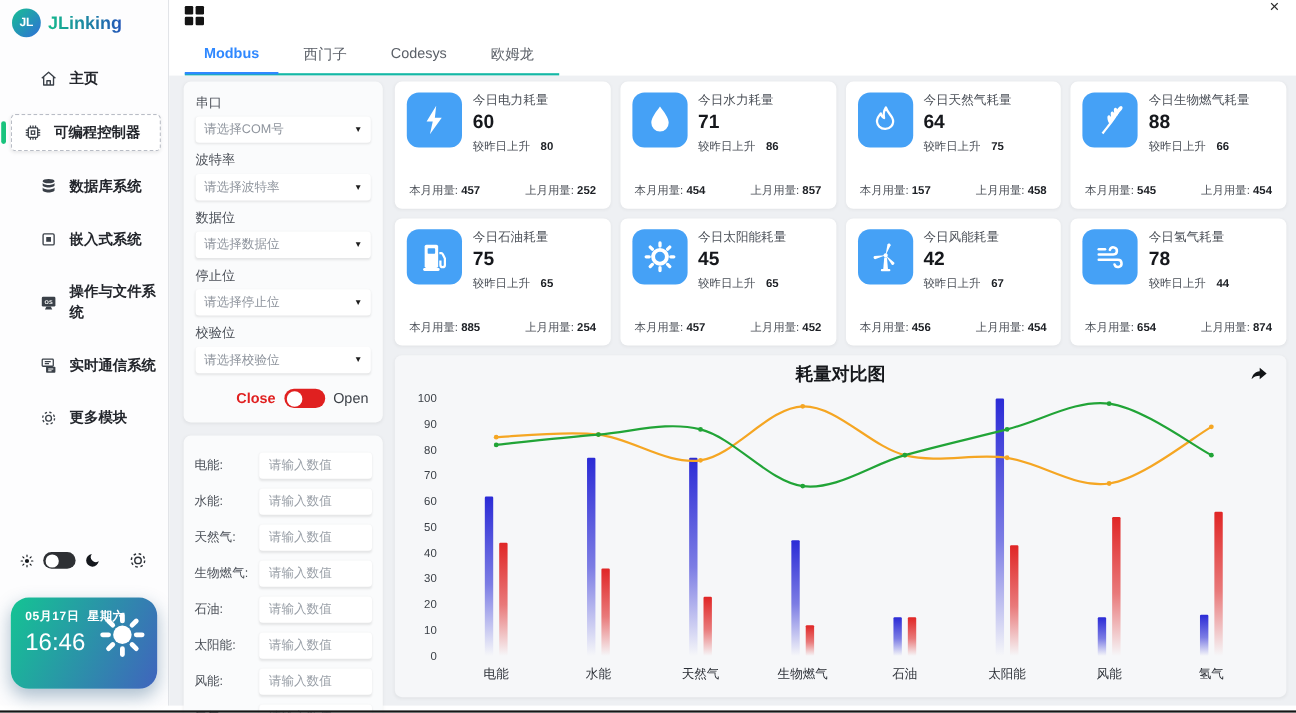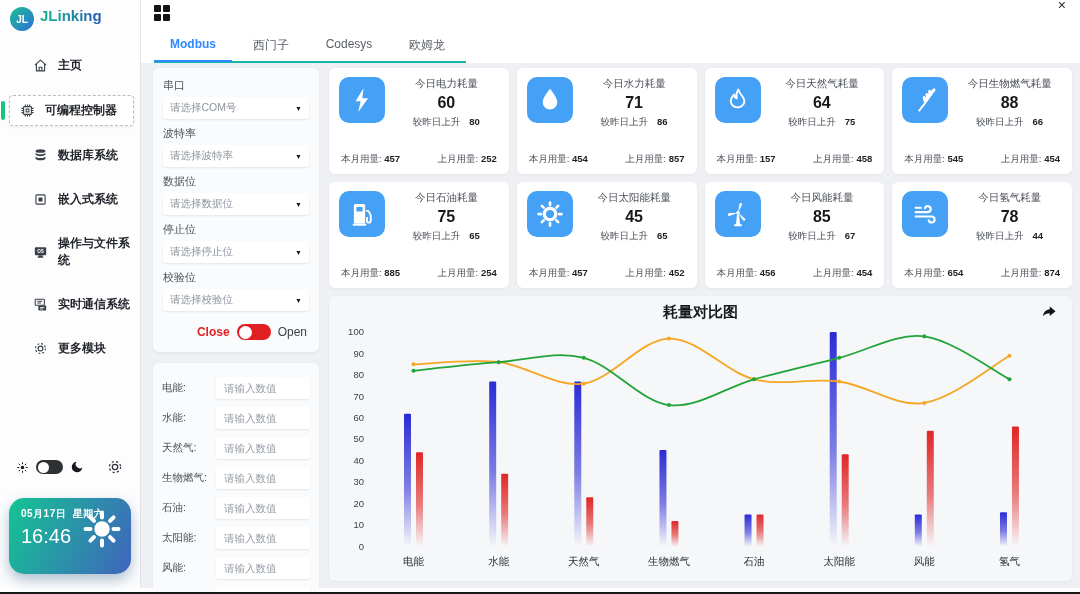--- a/index.html
+++ b/index.html
@@ -3,21 +3,21 @@
 <meta charset="utf-8">
 <style>
   html,body{margin:0;padding:0;}
   body{width:1080px;height:594px;overflow:hidden;background:#fff;
        font-family:"Liberation Sans","DejaVu Sans",sans-serif;position:relative;}
   body::after{content:"";position:absolute;left:0;right:0;bottom:0;height:2px;background:#151515;}
   .app{display:flex;width:1080px;height:588px;}
 
   
   .sidebar{width:140px;background:#fdfdfe;border-right:1px solid #e2e4e8;display:flex;flex-direction:column;}
-  .brand{display:flex;gap:6px;padding:7px 10px 4px;}
+  .brand{display:flex;align-items:center;gap:6px;padding:7px 10px 4px;}
   .brand-badge{width:24px;height:24px;border-radius:50%;background:linear-gradient(135deg,#17bf93,#2f6fd8);
     color:#fff;font-size:10px;font-weight:bold;display:flex;align-items:center;justify-content:center;}
   .brand-name{font-size:15px;font-weight:bold;background:linear-gradient(90deg,#14b98c,#2456b8);
     -webkit-background-clip:text;background-clip:text;-webkit-text-fill-color:transparent;}
   .nav{margin-top:16px;display:flex;flex-direction:column;gap:15px;}
   .nav-item{display:flex;align-items:center;gap:9px;padding:6px 6px 6px 32px;font-size:12px;
     font-weight:600;color:#23262c;cursor:pointer;}
   .nav-item .nico{display:flex;flex:none;}
   .nav-item.active{background:#fff;border:1px dashed #b9bdc6;border-radius:4px;margin:0 6px 0 9px;
     padding-left:9px;position:relative;box-shadow:0 1px 3px rgba(0,0,0,.08);}
@@ -62,21 +62,21 @@
   .toggle-on{color:#3a3f46;font-size:12px;}
   .energy-panel{padding:14px 9px 6px;flex:1;}
   .energy-row{display:flex;align-items:center;margin-bottom:8px;}
   .energy-label{width:54px;font-size:10.5px;color:#4a4f57;flex:none;}
   .energy-input{flex:1;min-width:0;height:22px;background:#fff;border:none;border-radius:3px;
     font-size:10.5px;color:#333;padding:0 8px;box-shadow:0 1px 2px rgba(0,0,0,.09);outline:none;}
   .energy-input::placeholder{color:#9aa0a8;}
 
   
   .right-col{flex:1;display:flex;flex-direction:column;gap:8px;min-width:0;}
-  .cards-grid{display:grid;grid-template-columns:repeat(4,1fr);gap:8px;text-align:center;}
+  .cards-grid{display:grid;grid-template-columns:repeat(4,1fr);gap:8px;}
   .card{background:#fff;border-radius:6px;padding:9px 10px 8px;height:106px;box-sizing:border-box;
     display:flex;flex-direction:column;justify-content:space-between;box-shadow:0 1px 3px rgba(0,0,0,.05);}
   .card-top{display:flex;gap:9px;}
   .card-icon{width:46px;height:46px;border-radius:10px;background:#45a1f6;flex:none;
     display:flex;align-items:center;justify-content:center;}
   .card-info{flex:1;min-width:0;}
   .card-title{font-size:10.5px;color:#4a4f57;white-space:nowrap;}
   .card-value{font-size:16px;font-weight:bold;color:#16181c;margin:3px 0 4px;}
   .card-delta{font-size:9.5px;color:#4a4f57;}
   .card-delta b{margin-left:9px;color:#1d2025;}
@@ -459,21 +459,21 @@
                         <path d="M12 11 10.9 3.6a1.15 1.15 0 0 1 2.2 0z" transform="rotate(240 12 11)"></path>
                         <circle cx="12" cy="11" r="1.4"></circle>
                       </g>
                       <path d="M11.1 12.5h1.8l.7 8h-3.2z"></path>
                       <rect x="8.8" y="20.2" width="6.4" height="1.5" rx="0.7"></rect>
                     </g>
                   </svg>
                 </div>
       <div class="card-info">
         <div class="card-title">今日风能耗量</div>
-        <div class="card-value">85</div>
+        <div class="card-value">42</div>
         <div class="card-delta"><span>较昨日上升</span><b>67</b></div>
       </div>
     </div>
     <div class="card-bottom">
       <div><span>本月用量:</span> <b>456</b></div>
       <div><span>上月用量:</span> <b>454</b></div>
     </div>
   </div>
             <div class="card">
     <div class="card-top">

